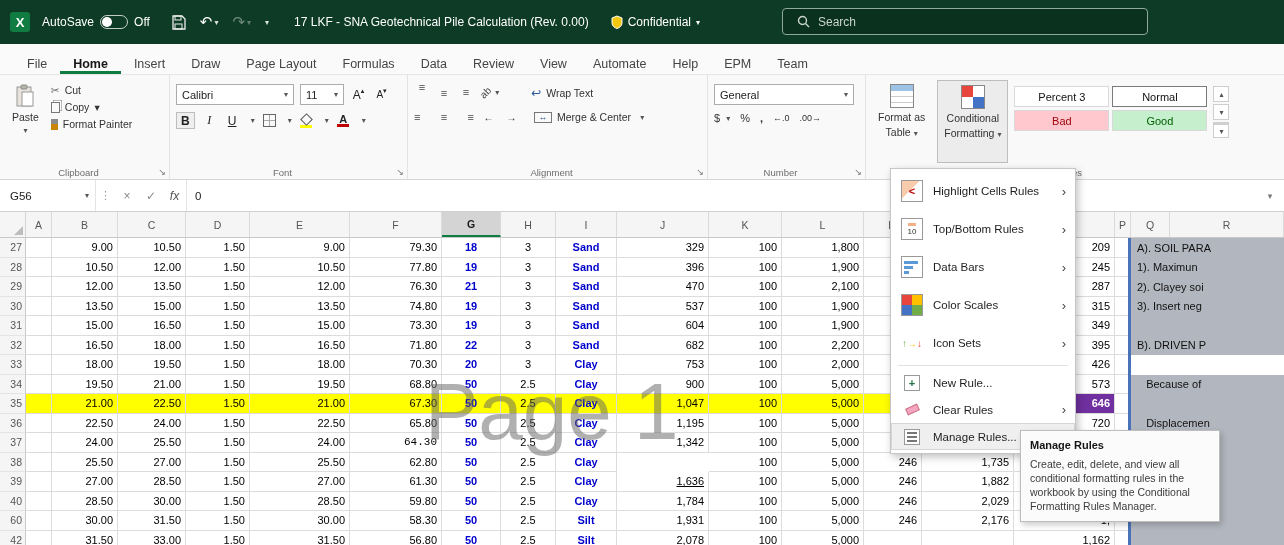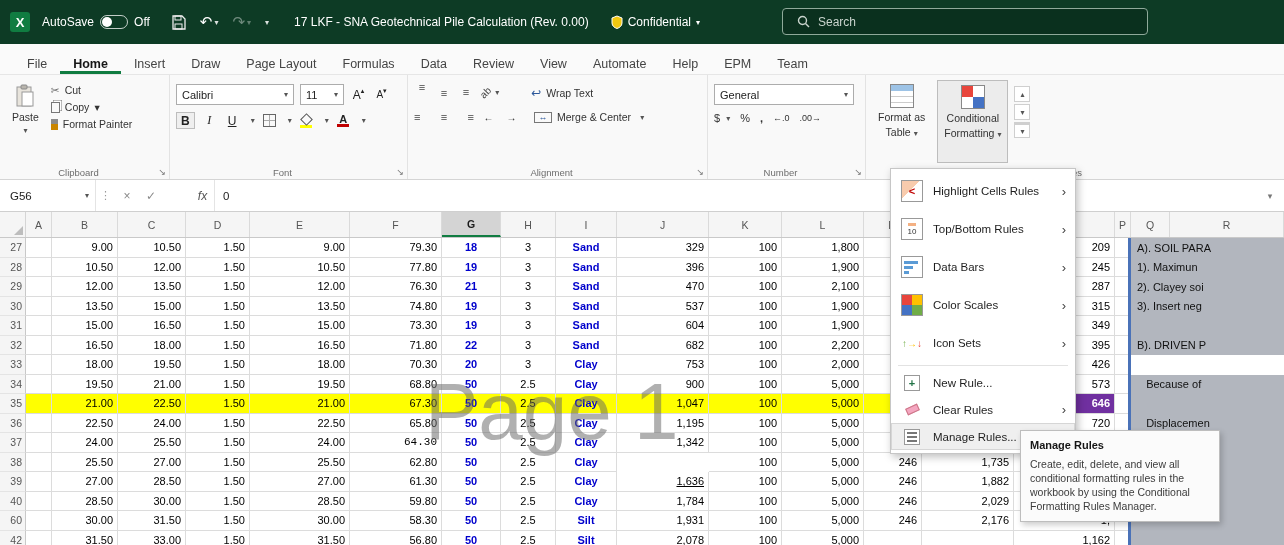--- a/index.html
+++ b/index.html
@@ -63,21 +63,21 @@
   .gcell.good{background:#C6EFCE;color:#006100;}
   .gscroll{display:flex;flex-direction:column;gap:2px;padding-top:6px;}
   .gs{width:16px;height:16px;border:1px solid #CFCFCF;background:#fff;display:flex;align-items:center;justify-content:center;font-size:8px;color:#555;}
   .gs.more{border-top:3px solid #CFCFCF;}
 
   
   .fbar{height:32px;background:#fff;border-bottom:1px solid #CFCFCF;display:flex;align-items:stretch;font-size:11.5px;color:#222;}
   .namebox{width:96px;display:flex;align-items:center;justify-content:space-between;padding:0 6px 0 10px;border-right:1px solid #E4E4E4;}
   .fdots{display:flex;align-items:center;padding:0 4px;color:#999;font-size:11px;}
   .fxb{width:24px;display:flex;align-items:center;justify-content:center;color:#8a8a8a;font-size:12px;}
-  .fxb.fx{font-style:italic;color:#555;border-right:1px solid #E4E4E4;margin-left:28px;}
+  .fxb.fx{font-style:italic;color:#555;border-right:1px solid #E4E4E4;}
   .fvalue{flex:1;display:flex;align-items:center;padding-left:8px;}
   .fexp{width:28px;display:flex;align-items:center;justify-content:center;color:#777;font-size:9px;}
 
   
   .sheet{position:relative;height:333px;}
   .colhdrs{display:flex;height:26px;background:#F5F5F5;border-bottom:1px solid #C9C9C9;font-size:10.5px;color:#555;}
   .cornercell{width:26px;border-right:1px solid #D5D5D5;position:relative;flex:0 0 auto;}
   .cornercell::after{content:"";position:absolute;right:2px;bottom:2px;border-left:9px solid transparent;border-bottom:9px solid #BDBDBD;}
   .chdr{display:flex;align-items:center;justify-content:center;border-right:1px solid #DADADA;flex:0 0 auto;}
   .chdr.sel{background:#D4D4D4;border-bottom:2px solid #107C41;font-weight:bold;color:#1a1a1a;}
@@ -315,20 +315,26 @@
       <div class="bigbtn">
         <span class="faticon"></span>
         <span>Format as</span>
         <span><span>Table</span> <span class="tiny">▾</span></span>
       </div>
       <div class="bigbtn cfbtn">
         <span class="cficon"></span>
         <span>Conditional</span>
         <span><span>Formatting</span> <span class="tiny">▾</span></span>
       </div>
+      <div class="gallery">
+          <div class="gcell percent3">Percent 3</div>
+          <div class="gcell normal">Normal</div>
+          <div class="gcell bad">Bad</div>
+          <div class="gcell good">Good</div>
+        </div>
       <div class="gscroll">
         <span class="gs">▴</span>
         <span class="gs">▾</span>
         <span class="gs more">▾</span>
       </div>
       <div class="glabel">Styles</div>
     </div>
   </div>
 
   <div class="fbar">

